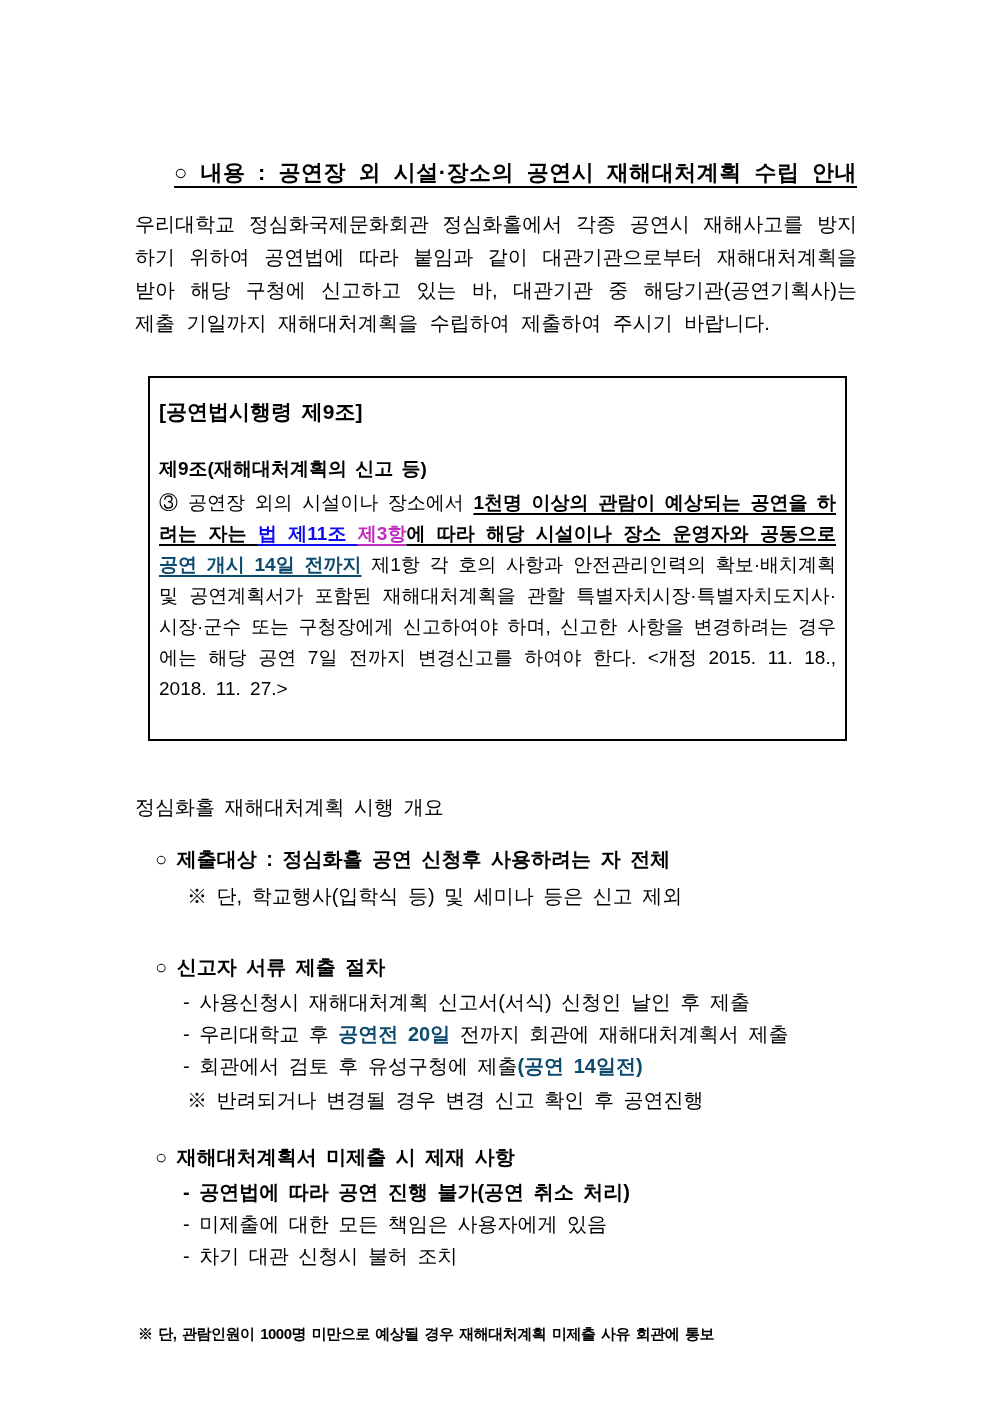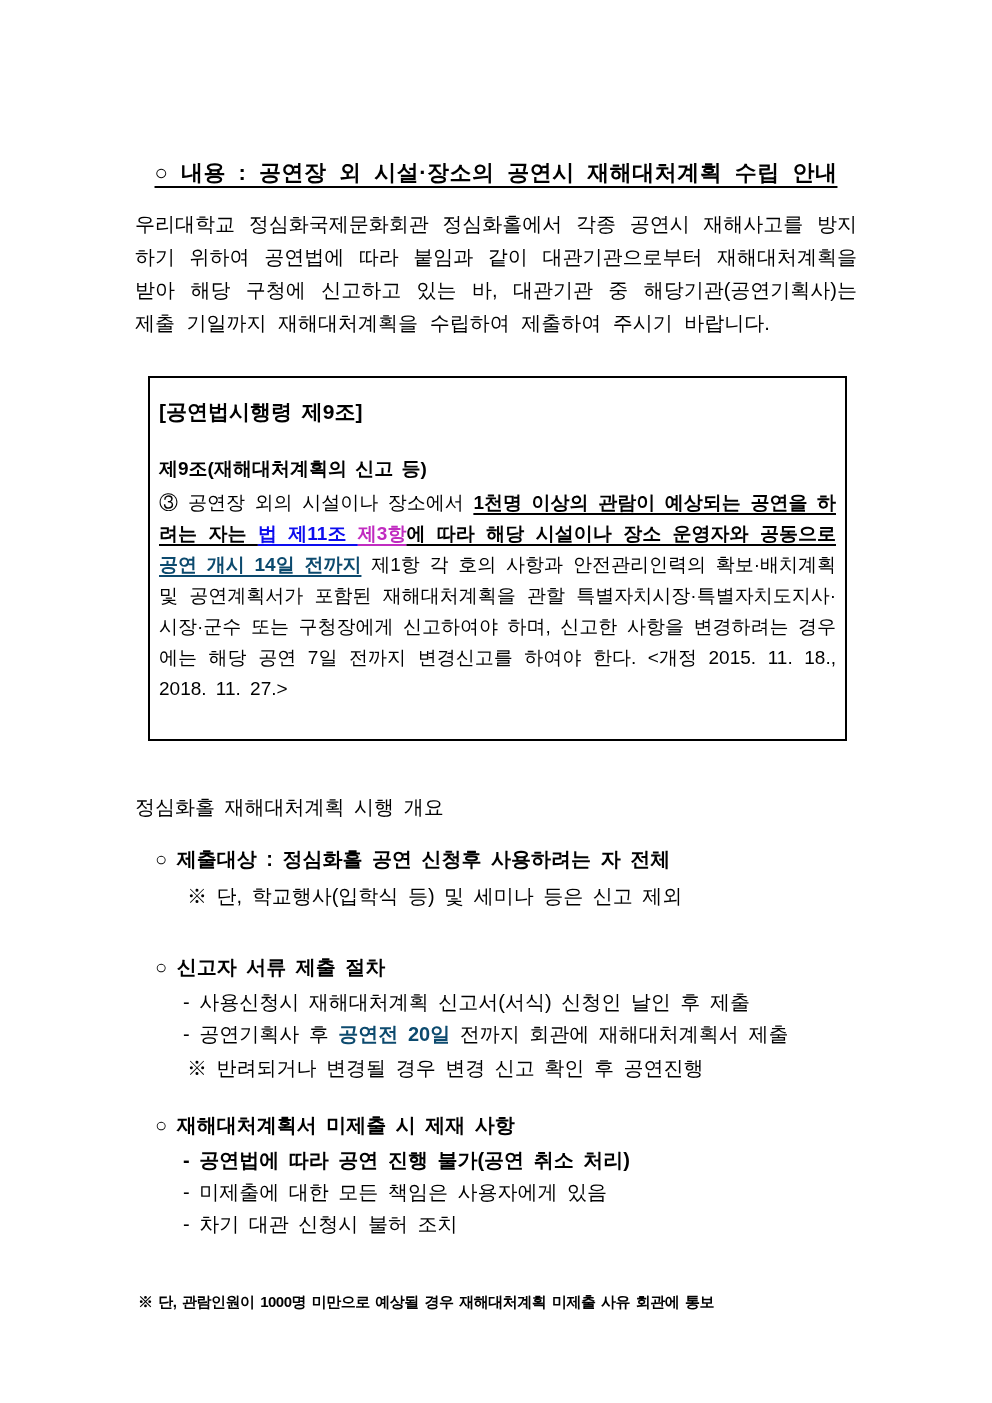--- a/index.html
+++ b/index.html
@@ -5,21 +5,21 @@
   html,body{margin:0;padding:0;}
   body{
     width:992px;height:1403px;background:#ffffff;color:#000000;
     font-family:"Liberation Sans", sans-serif;
     -webkit-font-smoothing:antialiased;
   }
   .doc{padding:0 135px 0 135px;}
 
   .title{
     margin:158px 0 0 0;
-    font-size:22px;font-weight:bold;text-align:center;
+    font-size:22px;font-weight:bold;text-align:right;
     text-decoration:underline;text-decoration-thickness:2px;text-underline-offset:6px;
     word-spacing:6px;letter-spacing:0.5px;
   }
 
   .intro{
     font-size:20px;line-height:33px;
     text-align:justify;word-spacing:6px;
   }
 
   .law-box{
@@ -66,21 +66,22 @@
     <p class="law-clause"><span>③ 공연장 외의 시설이나 장소에서 </span><span class="b u2">1천명 이상의 관람이 예상되는 공연을 하려는 자는 </span><span class="b u2 blue">법 제11조 </span><span class="b u2 purple">제3항</span><span class="b u2">에 따라 해당 시설이나 장소 운영자와 공동으로 </span><span class="b u2 red">공연 개시 14일 전까지</span><span> 제1항 각 호의 사항과 안전관리인력의 확보·배치계획 및 공연계획서가 포함된 재해대처계획을 관할 특별자치시장·특별자치도지사·시장·군수 또는 구청장에게 신고하여야 하며, 신고한 사항을 변경하려는 경우에는 해당 공연 7일 전까지 변경신고를 하여야 한다.  </span><span>&lt;개정 2015. 11. 18., 2018. 11. 27.&gt;</span></p>
   </div>
 
   <div class="ov-heading">정심화홀 재해대처계획 시행 개요</div>
 
   <div class="sec-title sec1-title">○ 제출대상 : 정심화홀 공연 신청후 사용하려는 자 전체</div>
   <div class="sec-note">※ 단, 학교행사(입학식 등) 및 세미나 등은 신고 제외</div>
 
   <div class="sec-title sec2-title">○ 신고자 서류 제출 절차</div>
   <div class="item">- 사용신청시 재해대처계획 신고서(서식) 신청인 날인 후 제출</div>
-  <div class="item"><span>- 공연기획사 후 </span><span class="b red">공연전 20일</span><span> 전까지 회관에 재해대처계획서 제출</span></div>
+  <div class="item"><span>- 우리대학교 후 </span><span class="b red">공연전 20일</span><span> 전까지 회관에 재해대처계획서 제출</span></div>
+  <div class="item"><span>- 회관에서 검토 후 유성구청에 제출</span><span class="b red">(공연 14일전)</span></div>
   <div class="sec-note">※ 반려되거나 변경될 경우 변경 신고 확인 후 공연진행</div>
 
   <div class="sec-title sec3-title">○ 재해대처계획서 미제출 시 제재 사항</div>
   <div class="item b">- 공연법에 따라 공연 진행 불가(공연 취소 처리)</div>
   <div class="item">- 미제출에 대한 모든 책임은 사용자에게 있음</div>
   <div class="item">- 차기 대관 신청시 불허 조치</div>
 
   <div class="footer-note">※ 단, 관람인원이 1000명 미만으로 예상될 경우 재해대처계획 미제출 사유 회관에 통보</div>
 
 </div>

